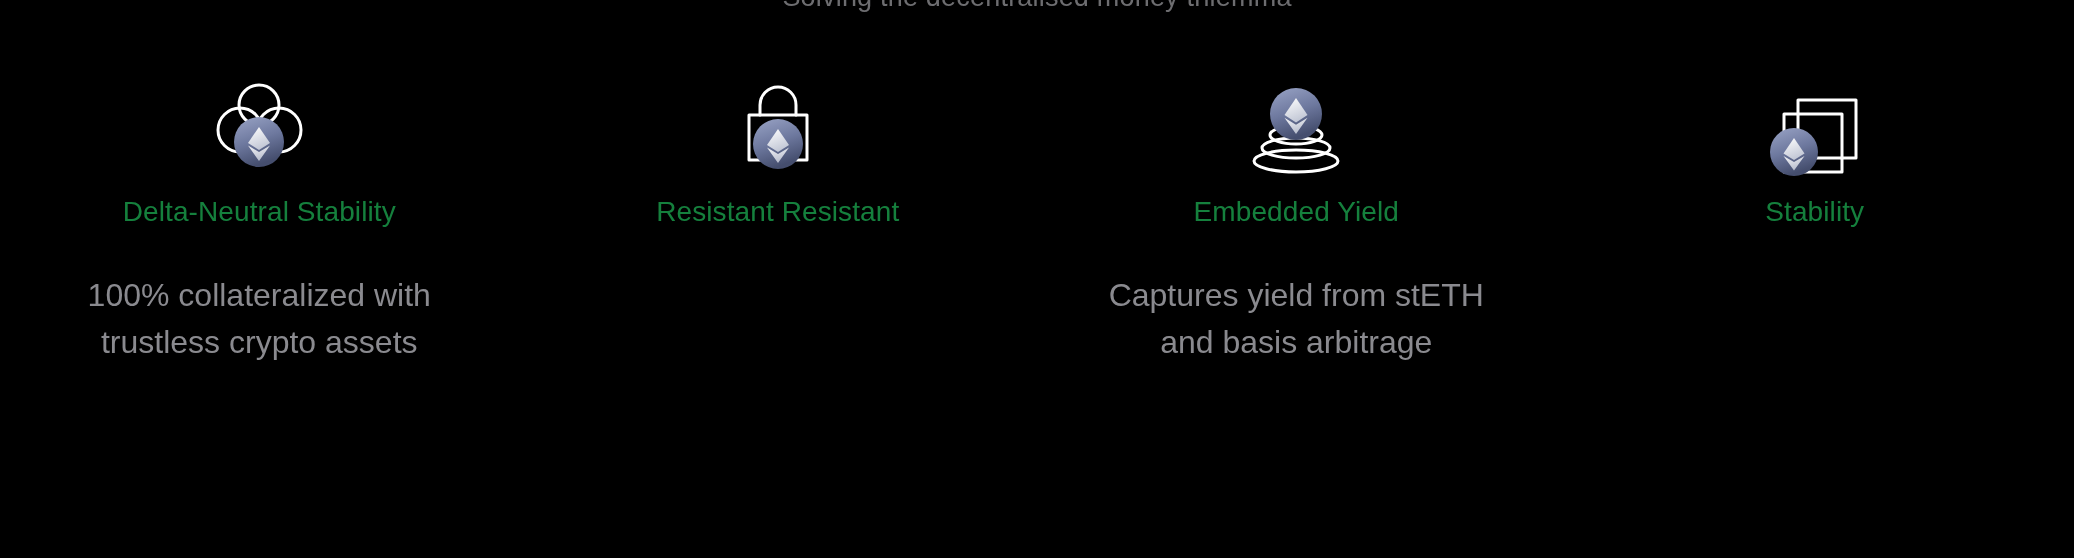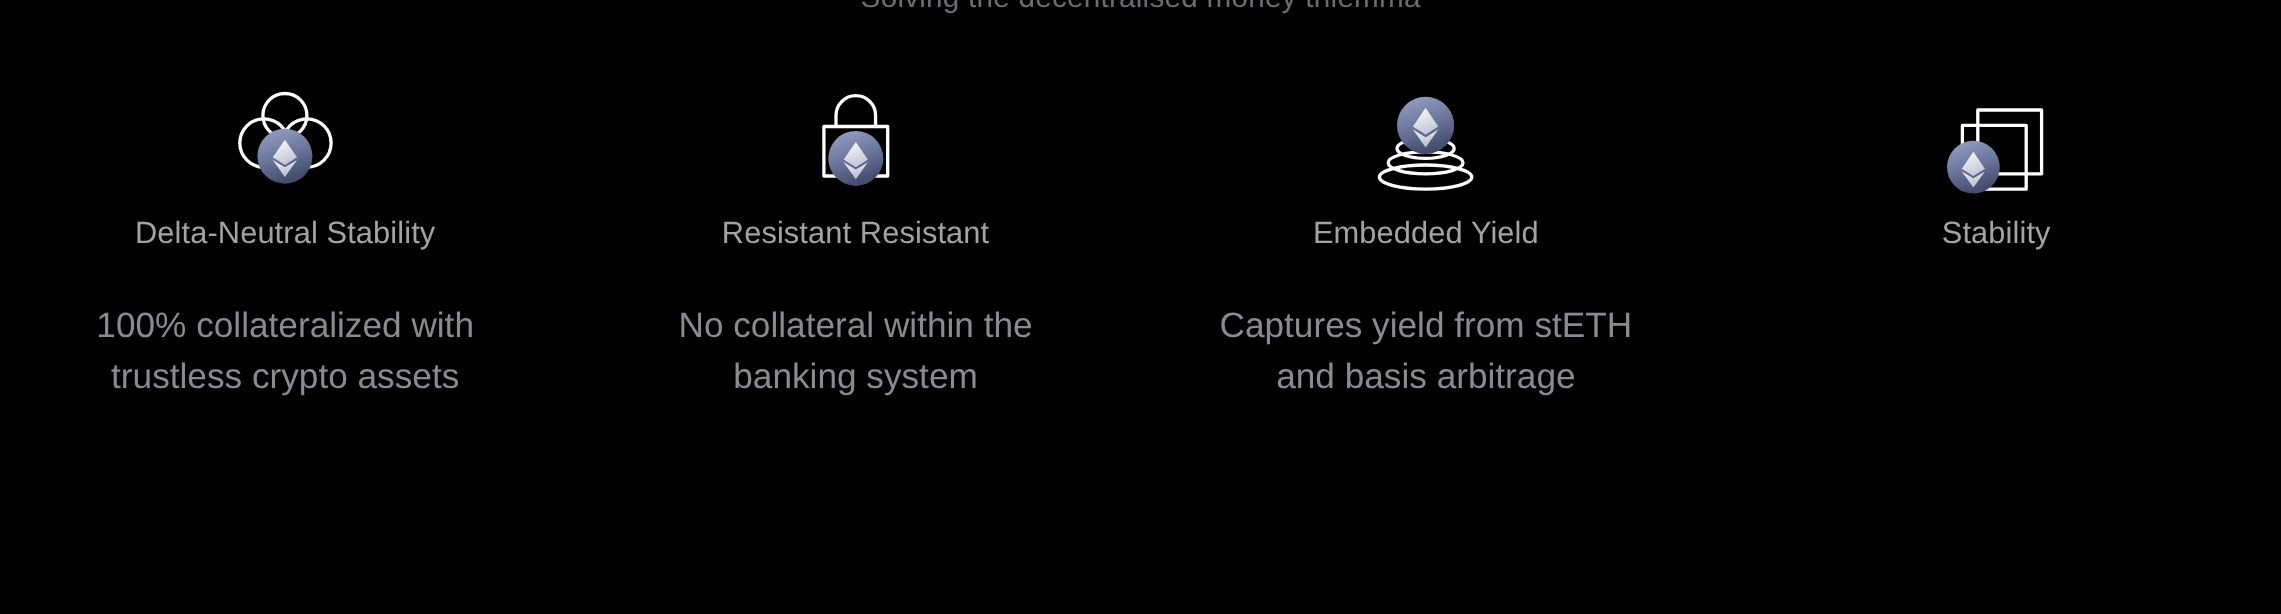--- a/index.html
+++ b/index.html
@@ -62,21 +62,21 @@
     display: block;
     width: 150px;
     height: 96px;
     overflow: visible;
   }
 
   .feature-title {
     margin-top: 22px;
     font-size: 28px;
     font-weight: 400;
-    color: #a3a3a3;
+    color: #15803d;
     letter-spacing: 0.1px;
     white-space: nowrap;
   }
 
   .feature-desc {
     margin-top: 44px;
     font-size: 32px;
     font-weight: 400;
     line-height: 47px;
     color: #8a8a8f;
@@ -151,21 +151,20 @@
             <rect class="stroke" x="46" y="37" width="58" height="45"></rect>
           </g>
           <g>
             <circle cx="75" cy="66" r="25" fill="url(#eth2)"></circle>
             <path d="M75 51 L86 67 L75 74 L64 67 Z" fill="url(#dia2)"></path>
             <path d="M75 76 L86 69.5 L75 85 L64 69.5 Z" fill="url(#dia2)" opacity="0.92"></path>
           </g>
         </svg>
       </div>
       <div class="feature-title">Resistant Resistant</div>
-      <div class="feature-desc">No collateral within the banking system</div>
     </div>
 
     <div class="feature">
       <div class="icon-wrap">
         <svg viewBox="0 0 150 96">
           <defs>
             <linearGradient id="eth3" x1="0" y1="0" x2="0.35" y2="1">
               <stop offset="0%" stop-color="#9aa4c6"></stop>
               <stop offset="55%" stop-color="#6d789e"></stop>
               <stop offset="100%" stop-color="#454e6e"></stop>

